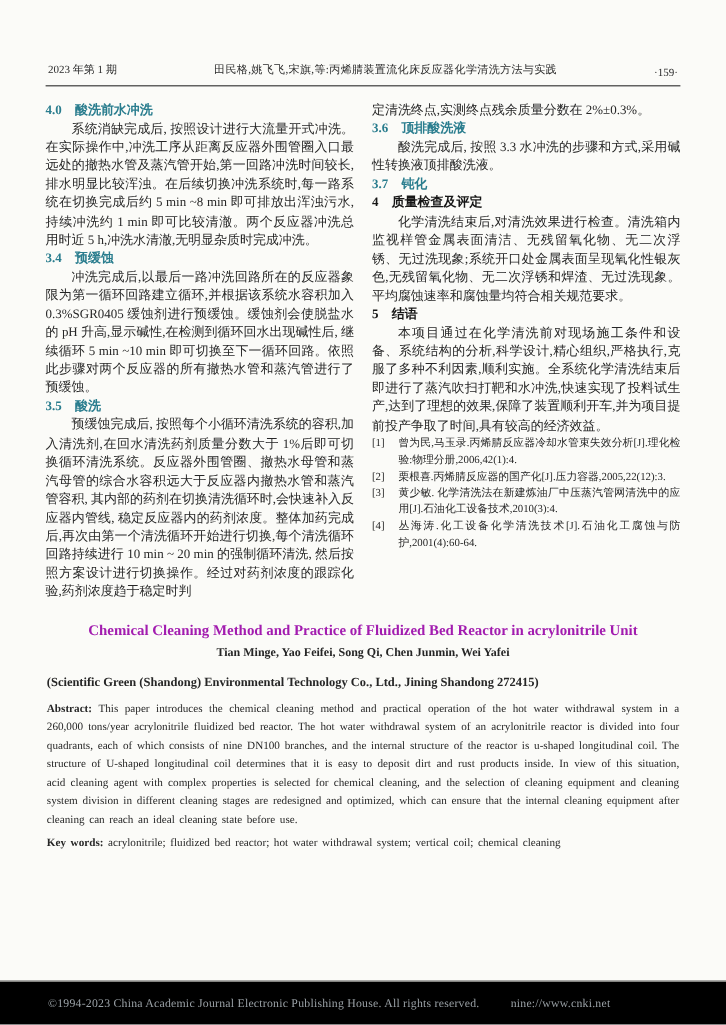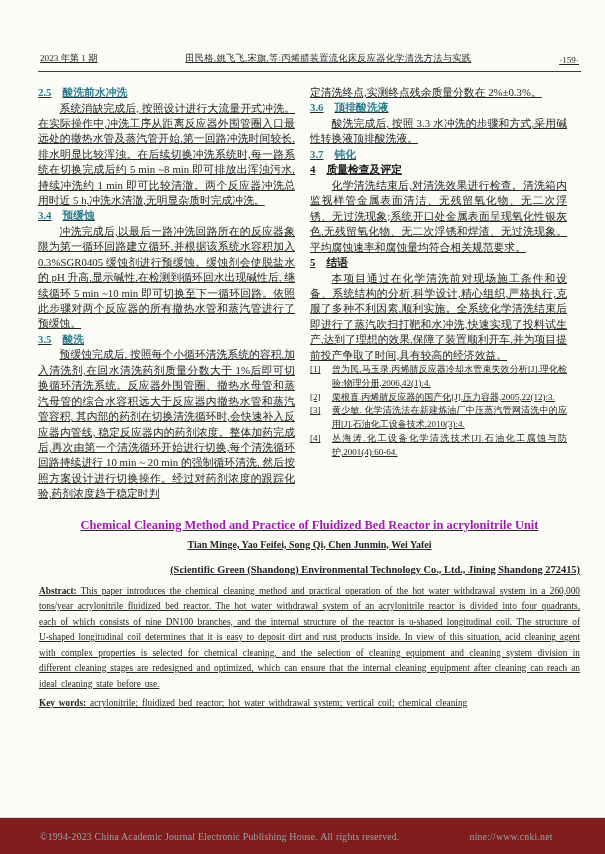--- a/index.html
+++ b/index.html
@@ -5,21 +5,21 @@
   html,body{margin:0;padding:0;}
   .page{
     position:relative;
     width:605px;height:854px;
     background:#fbfbf8;
     font-family:"Liberation Serif","DejaVu Serif",serif;
     color:#262626;
     overflow:hidden;
     box-sizing:border-box;
   }
-  .content{padding:52px 24px 0 38px;text-decoration:underline;}
+  .content{padding:52px 38px 0 38px;}
   .page-header{
     display:flex;justify-content:space-between;align-items:flex-end;
     font-size:9.2px;color:#2b2b2b;
     padding:0 2px 6px 2px;
     border-bottom:1.6px solid #3c3c3c;
   }
   .page-header .mid{letter-spacing:.3px;}
   .columns{display:flex;gap:15px;margin-top:13px;}
   .col{
     width:257px;
@@ -38,52 +38,52 @@
   }
   .ref{display:flex;font-size:9px;line-height:13.8px;margin:0;}
   .ref-num{width:14px;flex-shrink:0;}
   .ref-text{flex:1;text-align:justify;padding-left:8px;}
   .english{margin-top:15px;padding:0 1px;}
   .en-title{
     text-align:center;font-weight:bold;font-size:12.4px;
     color:#a21caf;margin:0 0 5px 0;line-height:16px;
   }
   .en-authors{text-align:center;font-weight:bold;font-size:10px;margin:0 0 4px 0;line-height:14px;}
-  .en-affil{text-align:right;font-weight:bold;font-size:10.4px;margin:11px 0 7px 0;line-height:14px;}
+  .en-affil{text-align:left;font-weight:bold;font-size:10.4px;margin:11px 0 7px 0;line-height:14px;}
   .en-abstract{font-size:9.3px;line-height:15.5px;text-align:justify;margin:0;word-spacing:1.5px;}
   .en-abstract .lbl,.en-keywords .lbl{font-weight:bold;}
   .en-keywords{font-size:9.3px;line-height:15.5px;text-align:left;margin:4px 0 0 0;word-spacing:1.5px;}
   .footer{
     position:absolute;left:0;right:0;bottom:0;height:37px;
-    background:#7f1d1d;
+    background:#000000;
     border-top:1px solid #d9d9d4;
     display:flex;align-items:center;
     padding:0 40px;box-sizing:border-box;
-    color:#9aa1a6;font-size:9.8px;letter-spacing:.2px;gap:44px;
+    color:#9aa1a6;font-size:9.8px;letter-spacing:.2px;
   }
   .footer .url{margin-left:26px;color:#9aa1a6;text-decoration:none;}
 </style>
 </head>
 <body>
 
 <div class="page">
   <div class="content">
 
     <div class="page-header">
       <span>2023 年第 1 期</span>
       <span class="mid">田民格,姚飞飞,宋旗,等:丙烯腈装置流化床反应器化学清洗方法与实践</span>
       <span>·159·</span>
     </div>
 
     <div class="columns">
 
       <div class="col">
 
         <p class="sec teal">
-          <span class="sec-num">2.5</span><span>酸洗前水冲洗</span>
+          <span class="sec-num">4.0</span><span>酸洗前水冲洗</span>
         </p>
         <p class="para">系统消缺完成后, 按照设计进行大流量开式冲洗。在实际操作中,冲洗工序从距离反应器外围管圈入口最远处的撤热水管及蒸汽管开始,第一回路冲洗时间较长,排水明显比较浑浊。在后续切换冲洗系统时,每一路系统在切换完成后约 5 min ~8 min 即可排放出浑浊污水,持续冲洗约 1 min 即可比较清澈。两个反应器冲洗总用时近 5 h,冲洗水清澈,无明显杂质时完成冲洗。</p>
 
         <p class="sec teal">
           <span class="sec-num">3.4</span><span>预缓蚀</span>
         </p>
         <p class="para">冲洗完成后,以最后一路冲洗回路所在的反应器象限为第一循环回路建立循环,并根据该系统水容积加入 0.3%SGR0405 缓蚀剂进行预缓蚀。缓蚀剂会使脱盐水的 pH 升高,显示碱性,在检测到循环回水出现碱性后, 继续循环 5 min ~10 min 即可切换至下一循环回路。依照此步骤对两个反应器的所有撤热水管和蒸汽管进行了预缓蚀。</p>
 
         <p class="sec teal">
           <span class="sec-num">3.5</span><span>酸洗</span>

